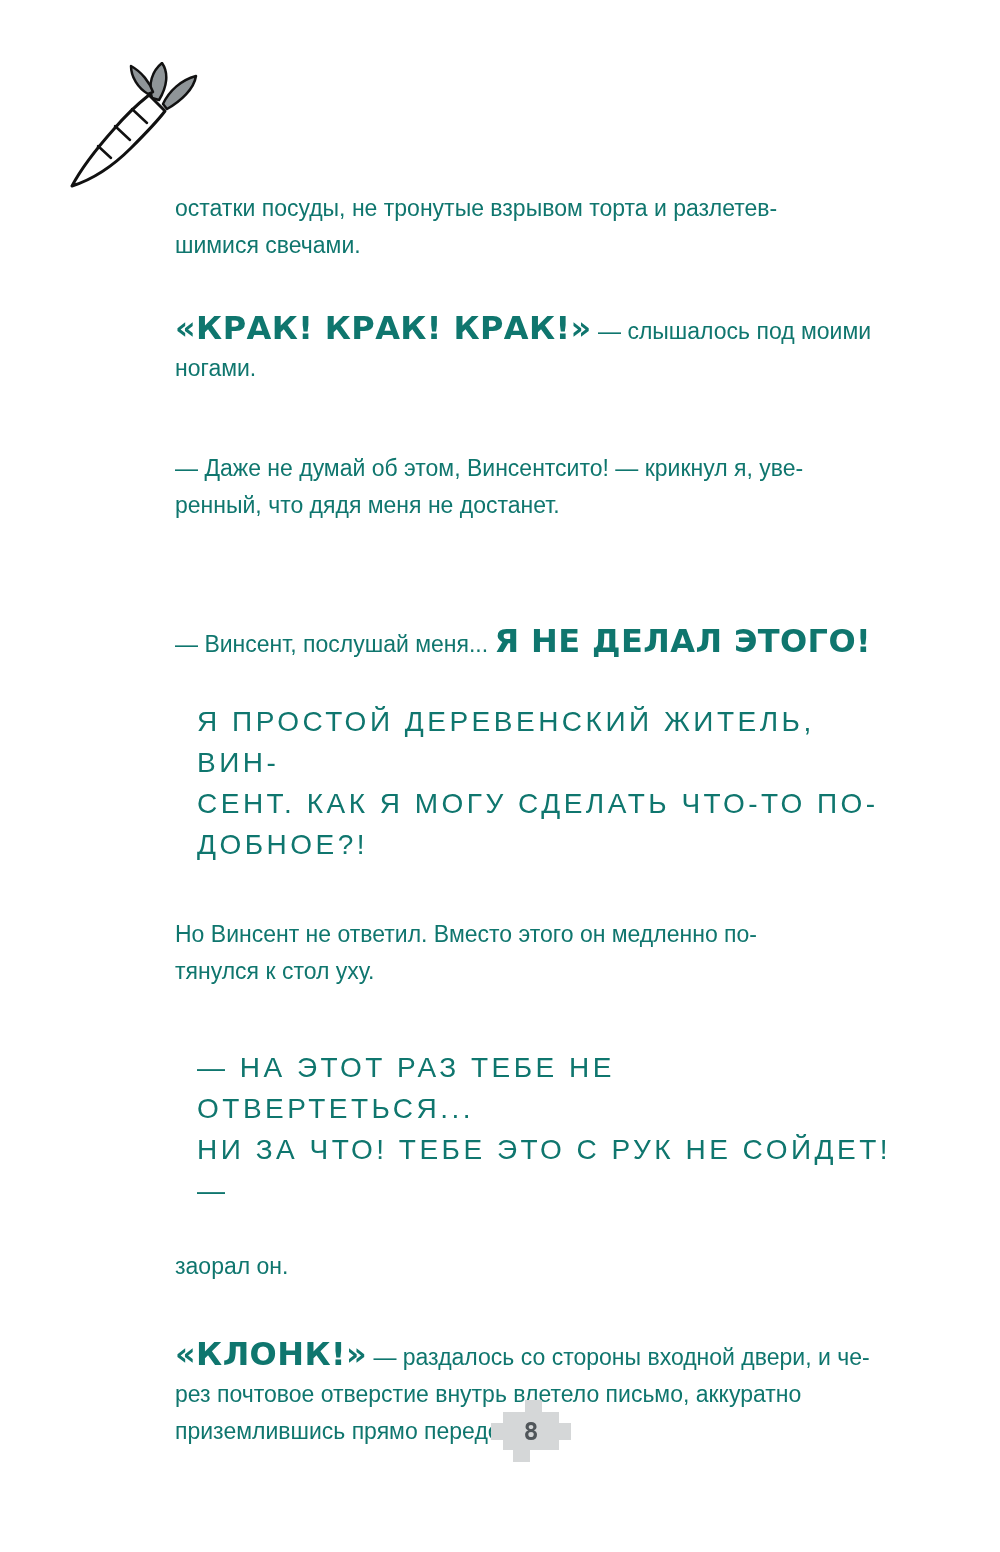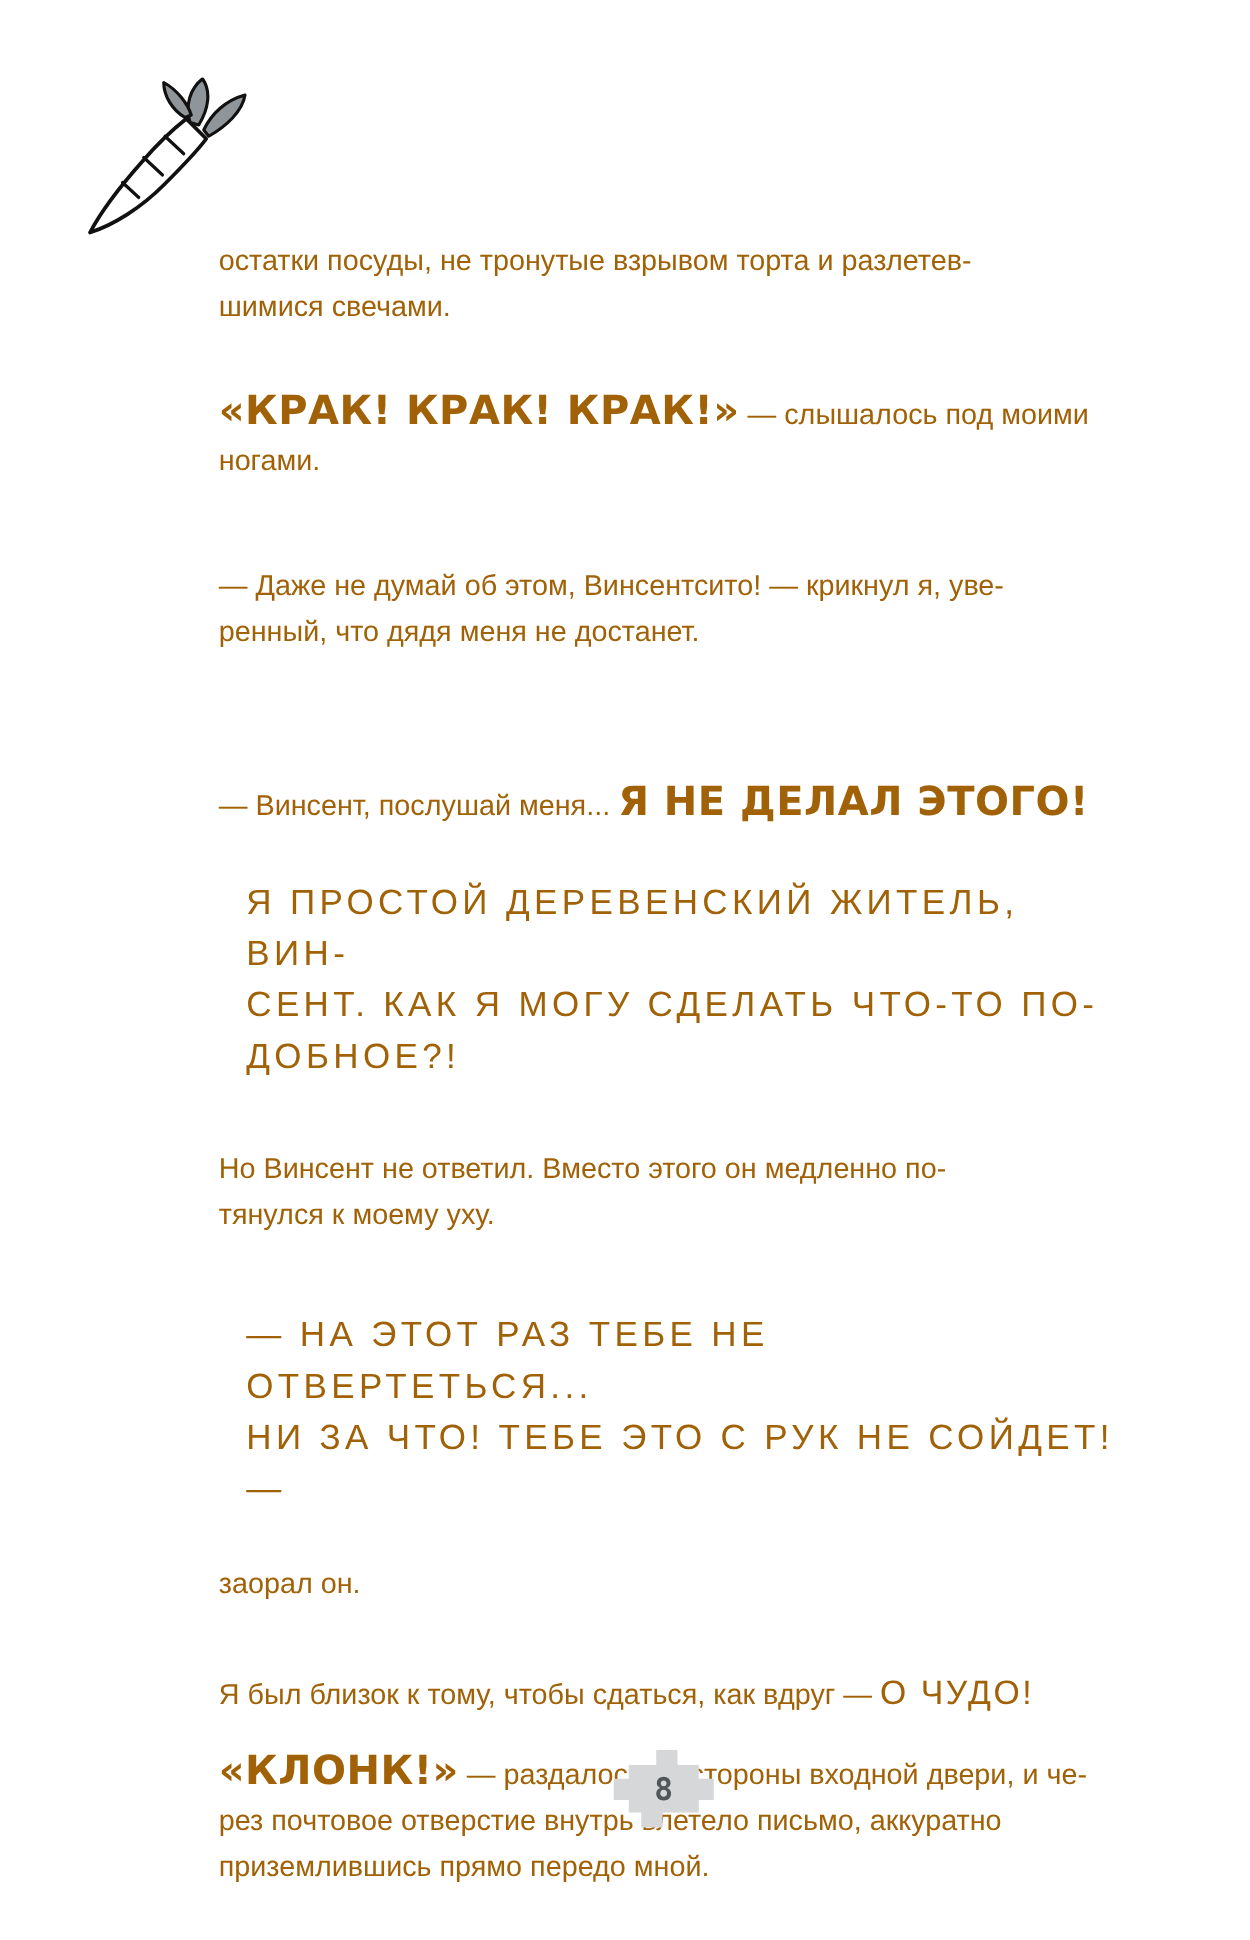--- a/index.html
+++ b/index.html
@@ -11,21 +11,21 @@
     color:#161616;
     overflow:hidden;
   }
   .carrot-wrap { position:absolute; left:64px; top:62px; width:146px; height:136px; }
   .text-block { position:absolute; left:175px; top:190px; width:724px; }
   .text-block p {
     margin:0;
     white-space:pre-line;
     font-size:23px;
     line-height:37px;
-    color:#a16207;
+    color:#0f766e;
   }
   .shout {
     font-family:"DejaVu Sans", sans-serif;
     font-weight:800;
     font-size:32px;
     letter-spacing:0.4px;
   }
   .shout-line { line-height:39px; }
   .caps-block {
     font-size:28px;
@@ -94,29 +94,28 @@
 
 
     <p class="p5">
       <span style="display:block" class="shout-line"><span>—  Винсент,  послушай  меня...  </span><span class="shout">Я НЕ ДЕЛАЛ  ЭТОГО!</span></span>
       <span class="caps-block" style="display:block">Я ПРОСТОЙ ДЕРЕВЕНСКИЙ ЖИТЕЛЬ, ВИН-
 СЕНТ.  КАК Я МОГУ  СДЕЛАТЬ  ЧТО-ТО  ПО-
 ДОБНОЕ?!</span>
     </p>
 
     <p class="p6">Но Винсент не ответил. Вместо этого он медленно по-
-тянулся к моему уху.</p>
+тянулся к стол уху.</p>
 
     <p class="p7">
       <span class="caps-block" style="display:block">—  НА ЭТОТ РАЗ ТЕБЕ НЕ ОТВЕРТЕТЬСЯ...
 НИ ЗА ЧТО! ТЕБЕ ЭТО С РУК НЕ СОЙДЕТ! —</span>
       <span style="display:block">заорал он.</span>
     </p>
 
-    <p class="p8"><span>Я был близок к тому, чтобы сдаться, как вдруг — </span><span class="caps-inline">О ЧУДО!</span></p>
 
     <p class="p9"><span class="shout">«КЛОНК!»</span><span> — раздалось со стороны входной двери, и че-
 рез почтовое отверстие внутрь влетело письмо, аккуратно
 приземлившись прямо передо мной.</span></p>
 
   </div>
 
   <div class="badge">
     <svg viewBox="0 0 92 66" width="92" height="66">
       <rect x="18" y="14" width="56" height="38" fill="#d5d7d8"></rect>

